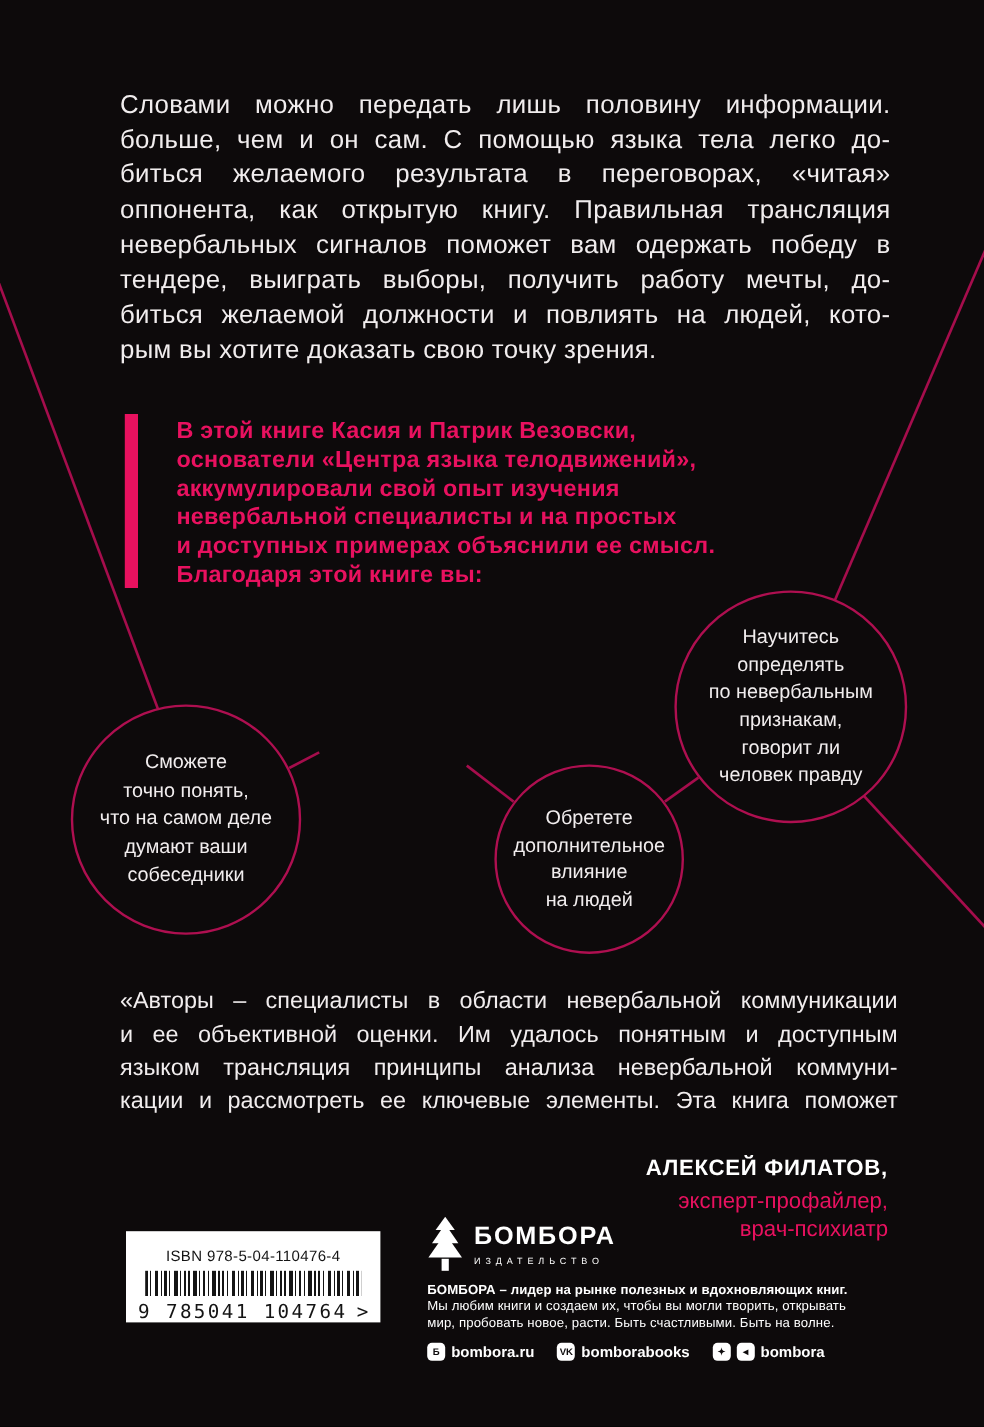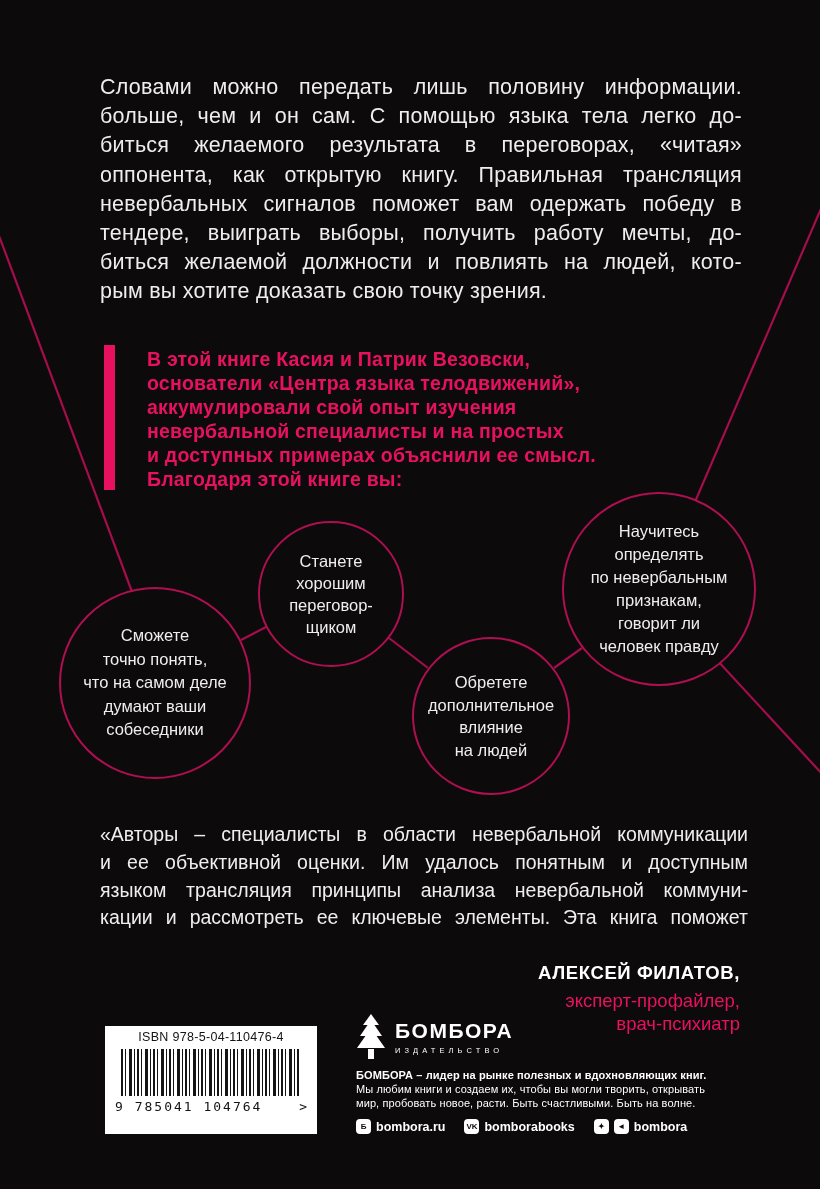--- a/index.html
+++ b/index.html
@@ -40,34 +40,34 @@
   .review{
     position:absolute;left:100px;top:821px;width:648px;z-index:3;
     color:#f1edee;font-size:19.5px;line-height:27.8px;
   }
   .author{position:absolute;right:80px;top:962px;z-index:3;text-align:right;}
   .author-name{color:#ffffff;font-weight:700;font-size:18.5px;letter-spacing:.6px;}
   .author-role{color:#e8115f;font-size:18.5px;line-height:23px;white-space:pre-line;margin-top:5px;}
 
   
   .barcode{
-    position:absolute;left:105px;top:1026px;width:212px;height:108px;z-index:3;
+    position:absolute;left:105px;top:1026px;width:212px;height:76px;z-index:3;
     background:#ffffff;display:flex;flex-direction:column;align-items:center;
-    padding-top:4px;box-sizing:border-box;
+    padding-top:14px;box-sizing:border-box;
   }
   .isbn{color:#141414;font-size:12.5px;letter-spacing:.3px;}
   .bars{
     margin-top:5px;width:180px;height:47px;
     background:repeating-linear-gradient(90deg,
       #141414 0 2px,#fff 2px 4px,#141414 4px 5px,#fff 5px 8px,
       #141414 8px 11px,#fff 11px 13px,#141414 13px 14px,#fff 14px 16px);
   }
   .digits{
     display:flex;justify-content:space-between;align-items:center;width:192px;
-    color:#141414;font-size:13px;margin-top:3px;
+    color:#141414;font-size:16px;margin-top:3px;
     font-family:"DejaVu Sans Mono",monospace;
   }
   .digits .num{letter-spacing:2px;}
 
   
   .publisher{position:absolute;left:356px;top:1014px;width:392px;z-index:3;color:#fff;}
   .logo-row{display:flex;align-items:center;}
   .logo-text{margin-left:9px;}
   .logo-name{font-size:21px;font-weight:700;letter-spacing:1.5px;}
   .logo-sub{font-size:7.5px;letter-spacing:4.1px;margin-top:3px;}
@@ -116,24 +116,20 @@
     <div>невербальной специалисты и на простых</div>
     <div>и доступных примерах объяснили ее смысл.</div>
     <div>Благодаря этой книге вы:</div>
   </div>
 
   <div class="bubble" id="bubble-1">Сможете
 точно понять,
 что на самом деле
 думают ваши
 собеседники</div>
-  <div class="bubble" id="bubble-2">Станете
-хорошим
-переговор-
-щиком</div>
   <div class="bubble" id="bubble-3">Обретете
 дополнительное
 влияние
 на людей</div>
   <div class="bubble" id="bubble-4">Научитесь
 определять
 по невербальным
 признакам,
 говорит ли
 человек правду</div>

